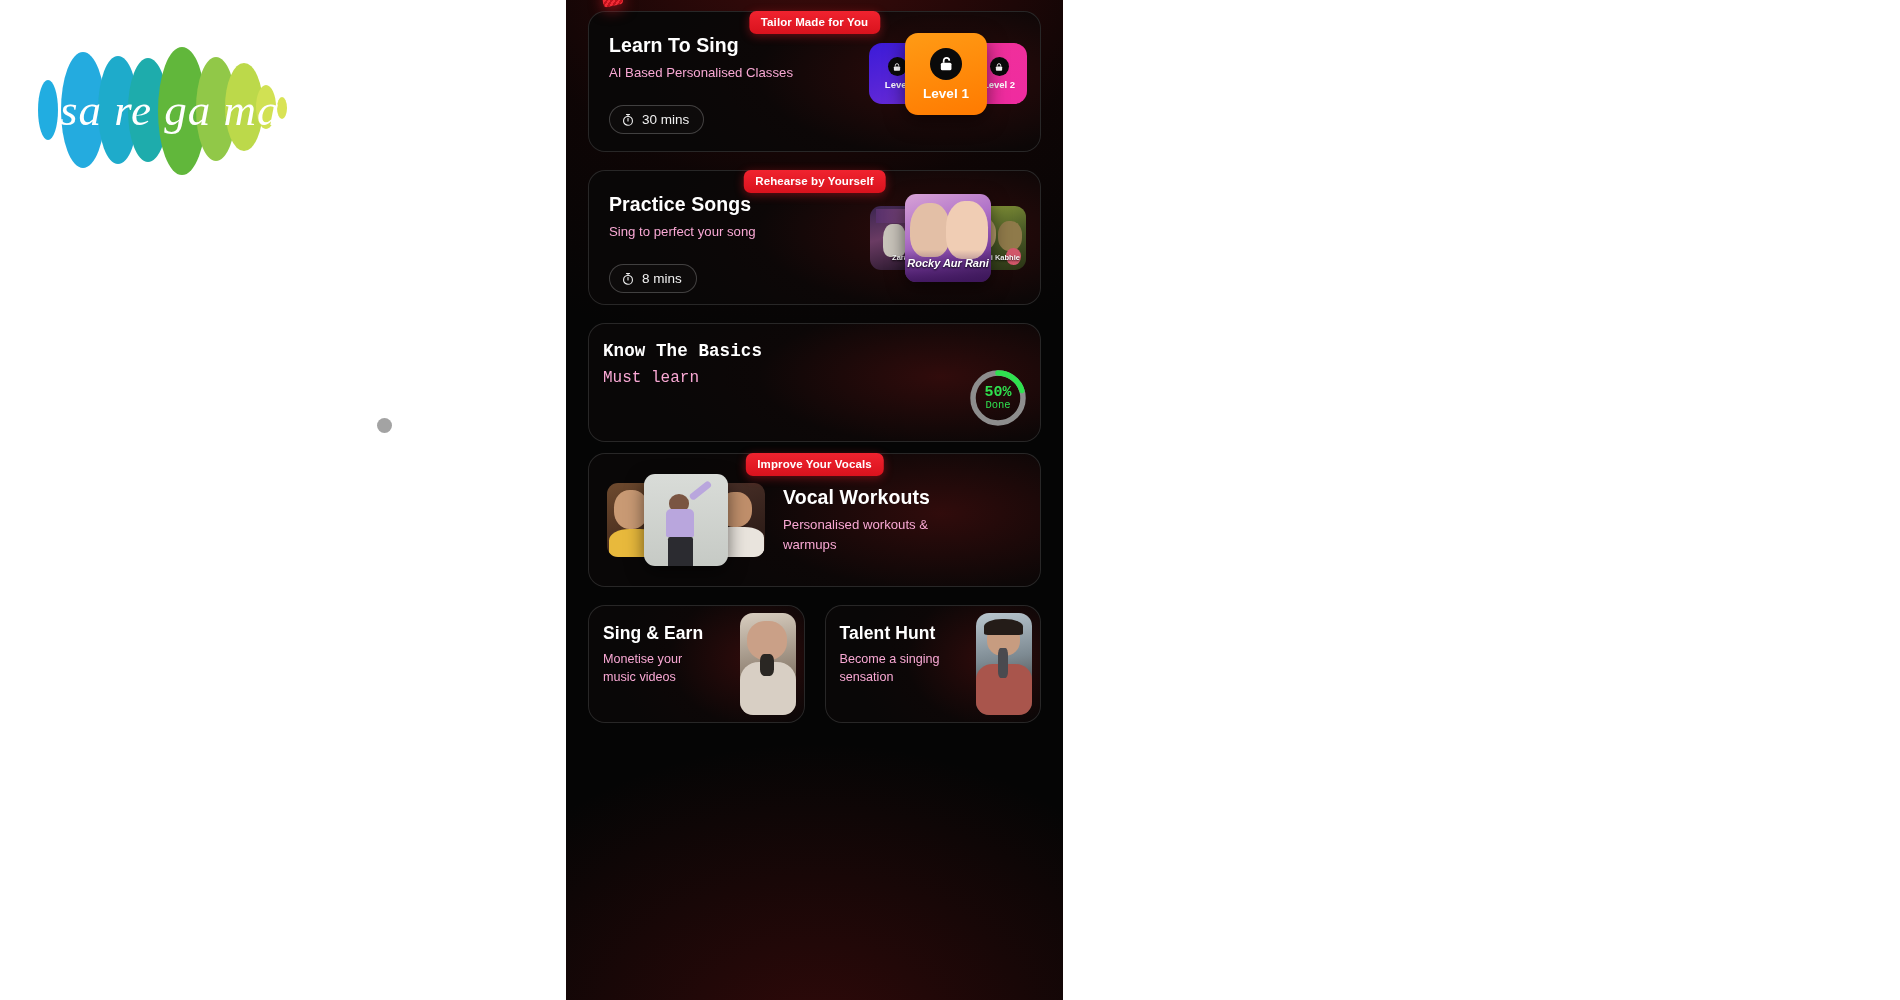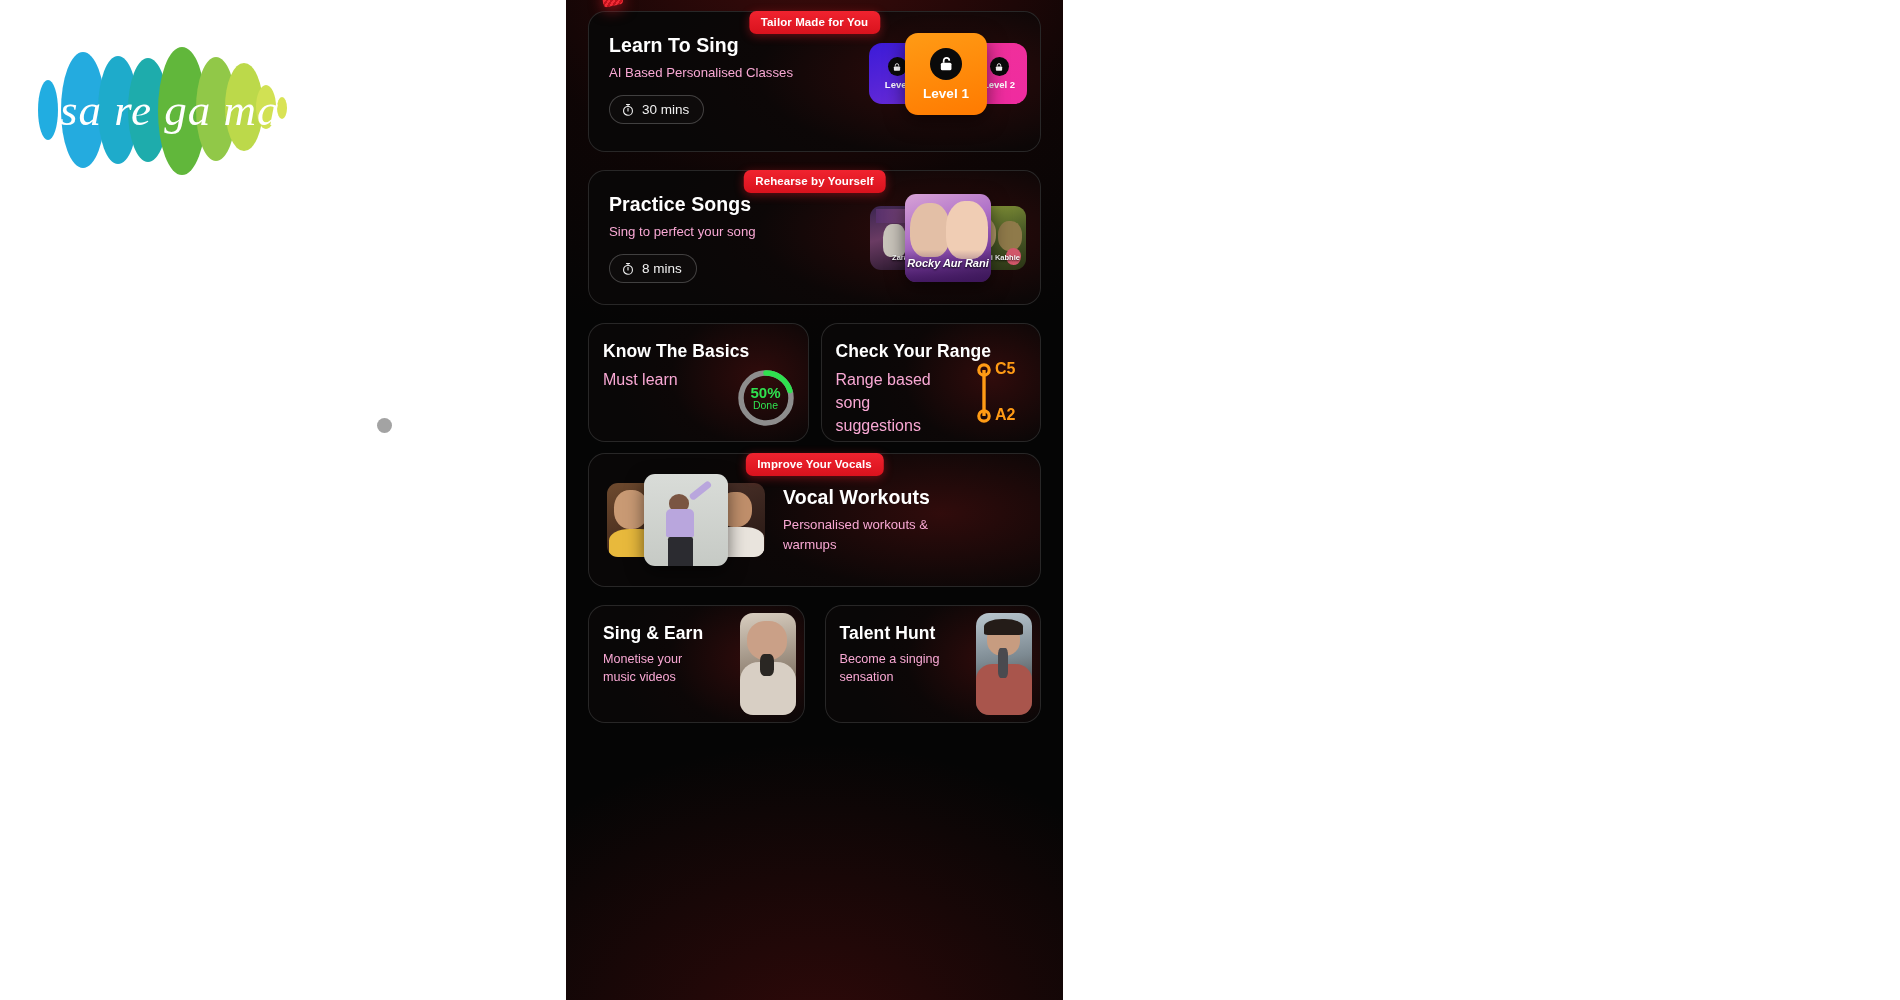--- a/index.html
+++ b/index.html
@@ -72,21 +72,21 @@
   }
   .card > * { position: relative; z-index: 2; }
 
   .card-title { color: #ffffff; font-size: 19.5px; font-weight: bold; letter-spacing: .1px; }
   .card-sub { color: #f9a8d4; font-size: 13.2px; line-height: 1.45; margin-top: 6px; }
 
   .chip {
     display: inline-flex; align-items: center; gap: 7px;
     border: 1px solid rgba(255,255,255,.22);
     border-radius: 999px; padding: 6px 14px 6px 11px;
-    color: #f0f0f0; font-size: 13.5px; margin-top: 13px;
+    color: #f0f0f0; font-size: 13.5px; margin-top: 23px;
     background: rgba(255,255,255,.02);
   }
   .chip svg { display: block; }
 
   
   #card-learn { margin-top: 11px; height: 141px; padding: 22px 20px; }
   .lts-flex { display: flex; align-items: center; }
   .lts-left { width: 186px; }
   #levels {
     position: absolute; right: 13px; top: 21px;
@@ -126,21 +126,21 @@
   #alb-r { right: 0; top: 12px; width: 60px; height: 64px; }
   #alb-c { left: 35px; top: 0; width: 86px; height: 88px; z-index: 4; box-shadow: 0 6px 18px rgba(0,0,0,.6); }
   .alb-cap {
     position: absolute; left: 0; right: 0; bottom: 7px; text-align: center;
     font-size: 7.5px; color: #fff; font-weight: bold;
     text-shadow: 0 1px 2px rgba(0,0,0,.9); line-height: 1.15;
   }
   #alb-c .alb-cap { bottom: 12px; font-size: 11px; font-style: italic; }
 
   
-  #row-two { display: flex; gap: 12px; margin-top: 18px; }
+  #row-two { display: flex; gap: 12px; margin-top: 18px; font-family: Liberation Mono, monospace; }
   .card-half { flex: 1; height: 119px; padding: 17px 14px; }
   #card-basics .card-title, #card-range .card-title { font-size: 17.5px; }
   #card-basics .card-sub, #card-range .card-sub { font-size: 16px; }
   #ring { position: absolute; right: 12px; bottom: 13px; width: 60px; height: 60px; z-index: 4; }
   #ring-text {
     position: absolute; inset: 0; display: flex; flex-direction: column;
     align-items: center; justify-content: center; line-height: 1.05;
   }
   #ring-pct { color: #2fe14f; font-size: 15px; font-weight: bold; }
   #ring-lbl { color: #2fe14f; font-size: 10.5px; }
@@ -316,33 +316,20 @@
               <circle cx="30" cy="30" r="25" fill="none" stroke="#8d8d8d" stroke-width="5.5"></circle>
               <circle cx="30" cy="30" r="25" fill="none" stroke="#2fe14f" stroke-width="5.5" stroke-linecap="round" stroke-dasharray="31.4 157" transform="rotate(-90 30 30)"></circle>
             </svg>
             <div id="ring-text">
               <span id="ring-pct">50%</span>
               <span id="ring-lbl">Done</span>
             </div>
           </div>
         </div>
 
-        <div class="card card-half" id="card-range">
-          <div class="card-title">Check Your Range</div>
-          <div class="card-sub" style="width:118px">Range based song suggestions</div>
-          <div id="range-vis">
-            <svg width="22" height="62" viewBox="0 0 22 62" style="position:absolute;left:-4px;top:0">
-              <line x1="8" y1="8" x2="8" y2="54" stroke="#ff9b15" stroke-width="3.4"></line>
-              <circle cx="8" cy="8" r="5.2" fill="none" stroke="#ff9b15" stroke-width="3.2"></circle>
-              <circle cx="8" cy="54" r="5.2" fill="none" stroke="#ff9b15" stroke-width="3.2"></circle>
-            </svg>
-            <span class="rng-note" style="top:-2px">C5</span>
-            <span class="rng-note" style="top:44px">A2</span>
-          </div>
-        </div>
       </div>
 
       <div class="section" style="margin-top:7px">
         <div class="ribbon">Improve Your Vocals</div>
 
         <div class="card" id="card-vocal">
           <div id="vw-thumbs">
             <div class="vw" id="vw-l">
               <div class="ph" style="background:linear-gradient(160deg,#6e4a2e,#3a2218)">
                 <i style="left:12%;top:10%;width:62%;height:52%;border-radius:45%;background:#c99a74"></i>

